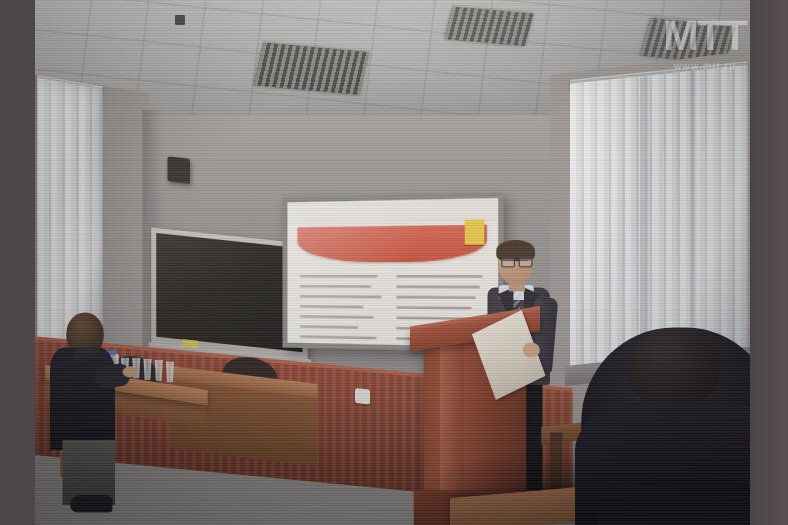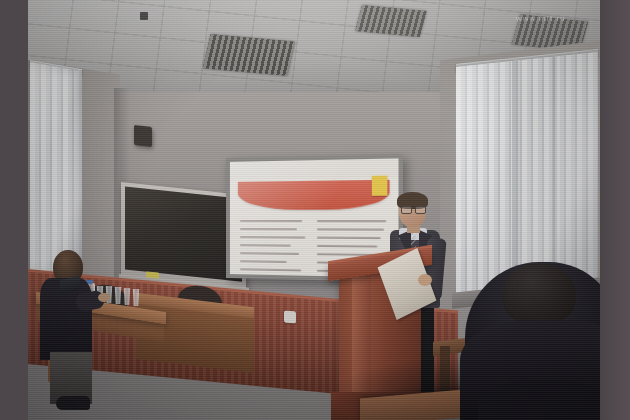--- a/index.html
+++ b/index.html
@@ -244,21 +244,21 @@
   .grain{position:absolute;inset:0;pointer-events:none;opacity:.10;
     background-image:repeating-linear-gradient(0deg,rgba(255,255,255,.5) 0 1px,rgba(0,0,0,.5) 1px 2px);}
 
   
   .wm{position:absolute;right:18px;top:12px;width:96px;height:58px;z-index:55;
     pointer-events:none;opacity:.5;}
   .wm-mark{font-size:34px;line-height:34px;font-weight:700;color:rgba(255,255,255,.82);
     letter-spacing:-1px;text-align:center;
     text-shadow:0 1px 2px rgba(0,0,0,.25);}
   .wm-sub{font-size:8px;line-height:10px;color:rgba(255,255,255,.70);
-    text-align:left;letter-spacing:1px;margin-top:2px;}
+    text-align:center;letter-spacing:1px;margin-top:2px;}
 </style>
 </head>
 <body>
 
 <div id="scene">
 
   <div id="photo">
 
     <div class="ceiling"></div>
     <div class="ceil-grid"></div>
@@ -386,18 +386,19 @@
     <div class="att-r-head"></div>
     <div class="att-r-shoulder"></div>
     <div class="att-r-chairback"></div>
 
     <div class="warm"></div>
     <div class="vignette"></div>
     <div class="grain"></div>
   </div>
 
   <div class="wm">
+    <div class="wm-mark">MTT</div>
     <div class="wm-sub">www.mtt.ru</div>
   </div>
 
   <div class="bar left"></div>
   <div class="bar right"></div>
 </div>
 
 </body></html>

